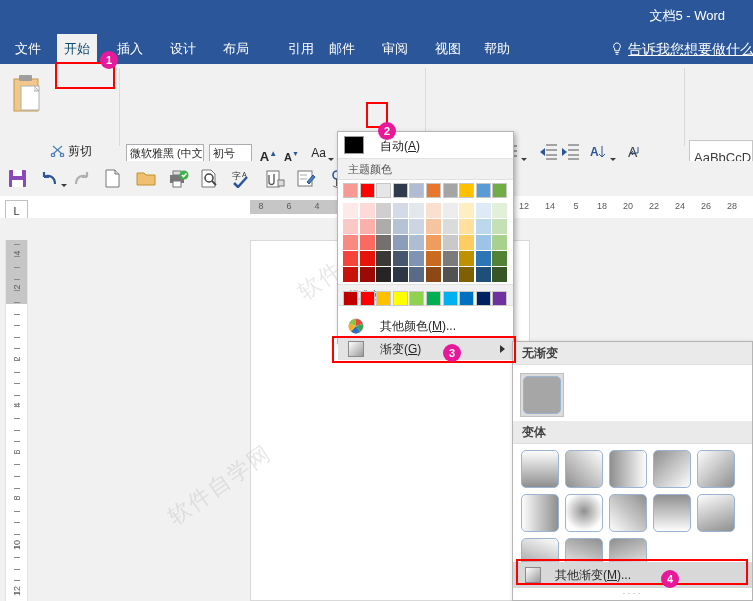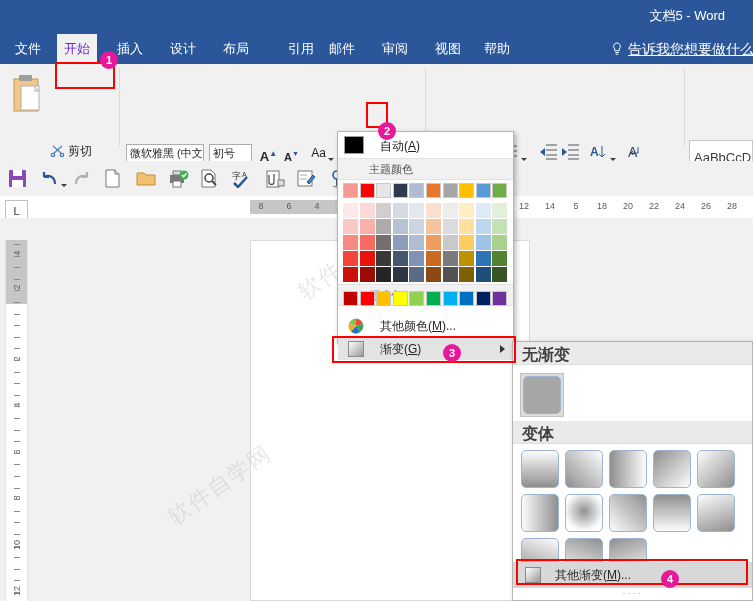--- a/index.html
+++ b/index.html
@@ -9,21 +9,21 @@
     font-size:12px;color:#262626;background:#fff;position:relative;
     -webkit-font-smoothing:none;
   }
   
   #titlebar{position:absolute;left:0;top:0;width:753px;height:34px;background:#2b579a;}
   #title-text{position:absolute;right:28px;top:7px;color:#fff;font-size:13px;white-space:nowrap;}
   
   #tabstrip{position:absolute;left:0;top:34px;width:753px;height:30px;background:#2b579a;}
   .tab{position:absolute;top:0;height:30px;line-height:30px;color:#fff;font-size:13px;
        white-space:nowrap;padding:0 7px;box-sizing:border-box;}
-  .tab.active{background:#f1f1f1;color:#6d28d9;}
+  .tab.active{background:#f1f1f1;color:#0c4a6e;}
   #tellme{position:absolute;top:0;height:30px;line-height:30px;color:#fff;font-size:14px;white-space:nowrap;text-decoration:underline;}
   #bulb{position:absolute;top:8px;width:12px;height:14px;}
   
   #ribbon{position:absolute;left:0;top:64px;width:753px;height:97px;background:#f1f1f1;
           border-bottom:1px solid #d4d4d4;}
   .grp-label{position:absolute;font-size:11px;color:#444;text-align:center;}
   .grp-sep{position:absolute;top:4px;width:1px;height:78px;background:#dadada;}
   .dlg-launch{position:absolute;width:9px;height:9px;}
   
   #paste-label{position:absolute;left:7px;top:112px;font-size:12px;color:#262626;}
@@ -68,36 +68,36 @@
       transform:rotate(-35deg);pointer-events:none;letter-spacing:2px;}
   
   #colormenu{position:absolute;left:337px;top:131px;width:177px;height:213px;background:#fff;
              border:1px solid #b5b5b5;box-shadow:2px 2px 5px rgba(0,0,0,.28);box-sizing:border-box;text-align:right;}
   #auto-row{position:absolute;left:0;top:0;width:175px;height:26px;}
   #auto-sw{position:absolute;left:6px;top:4px;width:20px;height:18px;background:#000;
            border:1px solid #9d9d9d;box-sizing:border-box;}
   #auto-txt{position:absolute;left:42px;top:6px;font-size:12px;color:#262626;}
   .sec-head{position:absolute;left:0;width:175px;height:20px;background:#f1f1f1;
             border-top:1px solid #e2e2e2;border-bottom:1px solid #e2e2e2;}
-  .sec-head span{position:absolute;left:10px;top:3px;font-size:11px;color:#555;margin-left:21px;}
+  .sec-head span{position:absolute;left:10px;top:3px;font-size:11px;color:#555;}
   .swatch{position:absolute;width:15px;height:15px;box-sizing:border-box;}
   .swatch.top{border:1px solid #c8c8c8;}
   .menu-item{position:absolute;left:0;width:175px;height:23px;}
   .menu-item .mi-txt{position:absolute;left:42px;top:4px;font-size:12px;color:#262626;white-space:nowrap;}
   .mi-ico{position:absolute;left:10px;top:4px;width:16px;height:16px;}
   #grad-item{background:#e3e3e3;}
   #grad-arrow{position:absolute;right:8px;top:8px;width:0;height:0;
               border-top:4px solid transparent;border-bottom:4px solid transparent;
               border-left:5px solid #333;}
   
   #gradmenu{position:absolute;left:512px;top:341px;width:241px;height:260px;background:#fff;
             border:1px solid #b5b5b5;box-shadow:2px 2px 5px rgba(0,0,0,.28);box-sizing:border-box;}
   .g-sec{position:absolute;left:0;width:239px;height:22px;background:#eaeaea;
          border-bottom:1px solid #dedede;}
-  .g-sec span{position:absolute;left:9px;top:3px;font-size:16px;color:#404040;font-weight:bold;}
+  .g-sec span{position:absolute;left:9px;top:3px;font-size:12px;color:#404040;font-weight:bold;}
   .gtile{position:absolute;width:38px;height:38px;border:1px solid #9cb4d4;border-radius:5px;
          box-sizing:border-box;}
   #nograd-sel{position:absolute;left:7px;top:31px;width:44px;height:44px;background:#dcdcdc;
               border:1px solid #c0c0c0;box-sizing:border-box;}
   #moregrad{position:absolute;left:0;bottom:12px;width:239px;height:26px;background:#d8d8d8;}
   #moregrad .mg-sw{position:absolute;left:12px;top:5px;width:16px;height:16px;
                    border:1px solid #8a8a8a;box-sizing:border-box;
                    background:linear-gradient(135deg,#fff 0%,#9a9a9a 100%);}
   #moregrad .mg-txt{position:absolute;left:42px;top:5px;font-size:12px;color:#262626;white-space:nowrap;}
   #grad-grip{position:absolute;left:0;bottom:0;width:239px;height:11px;text-align:center;

